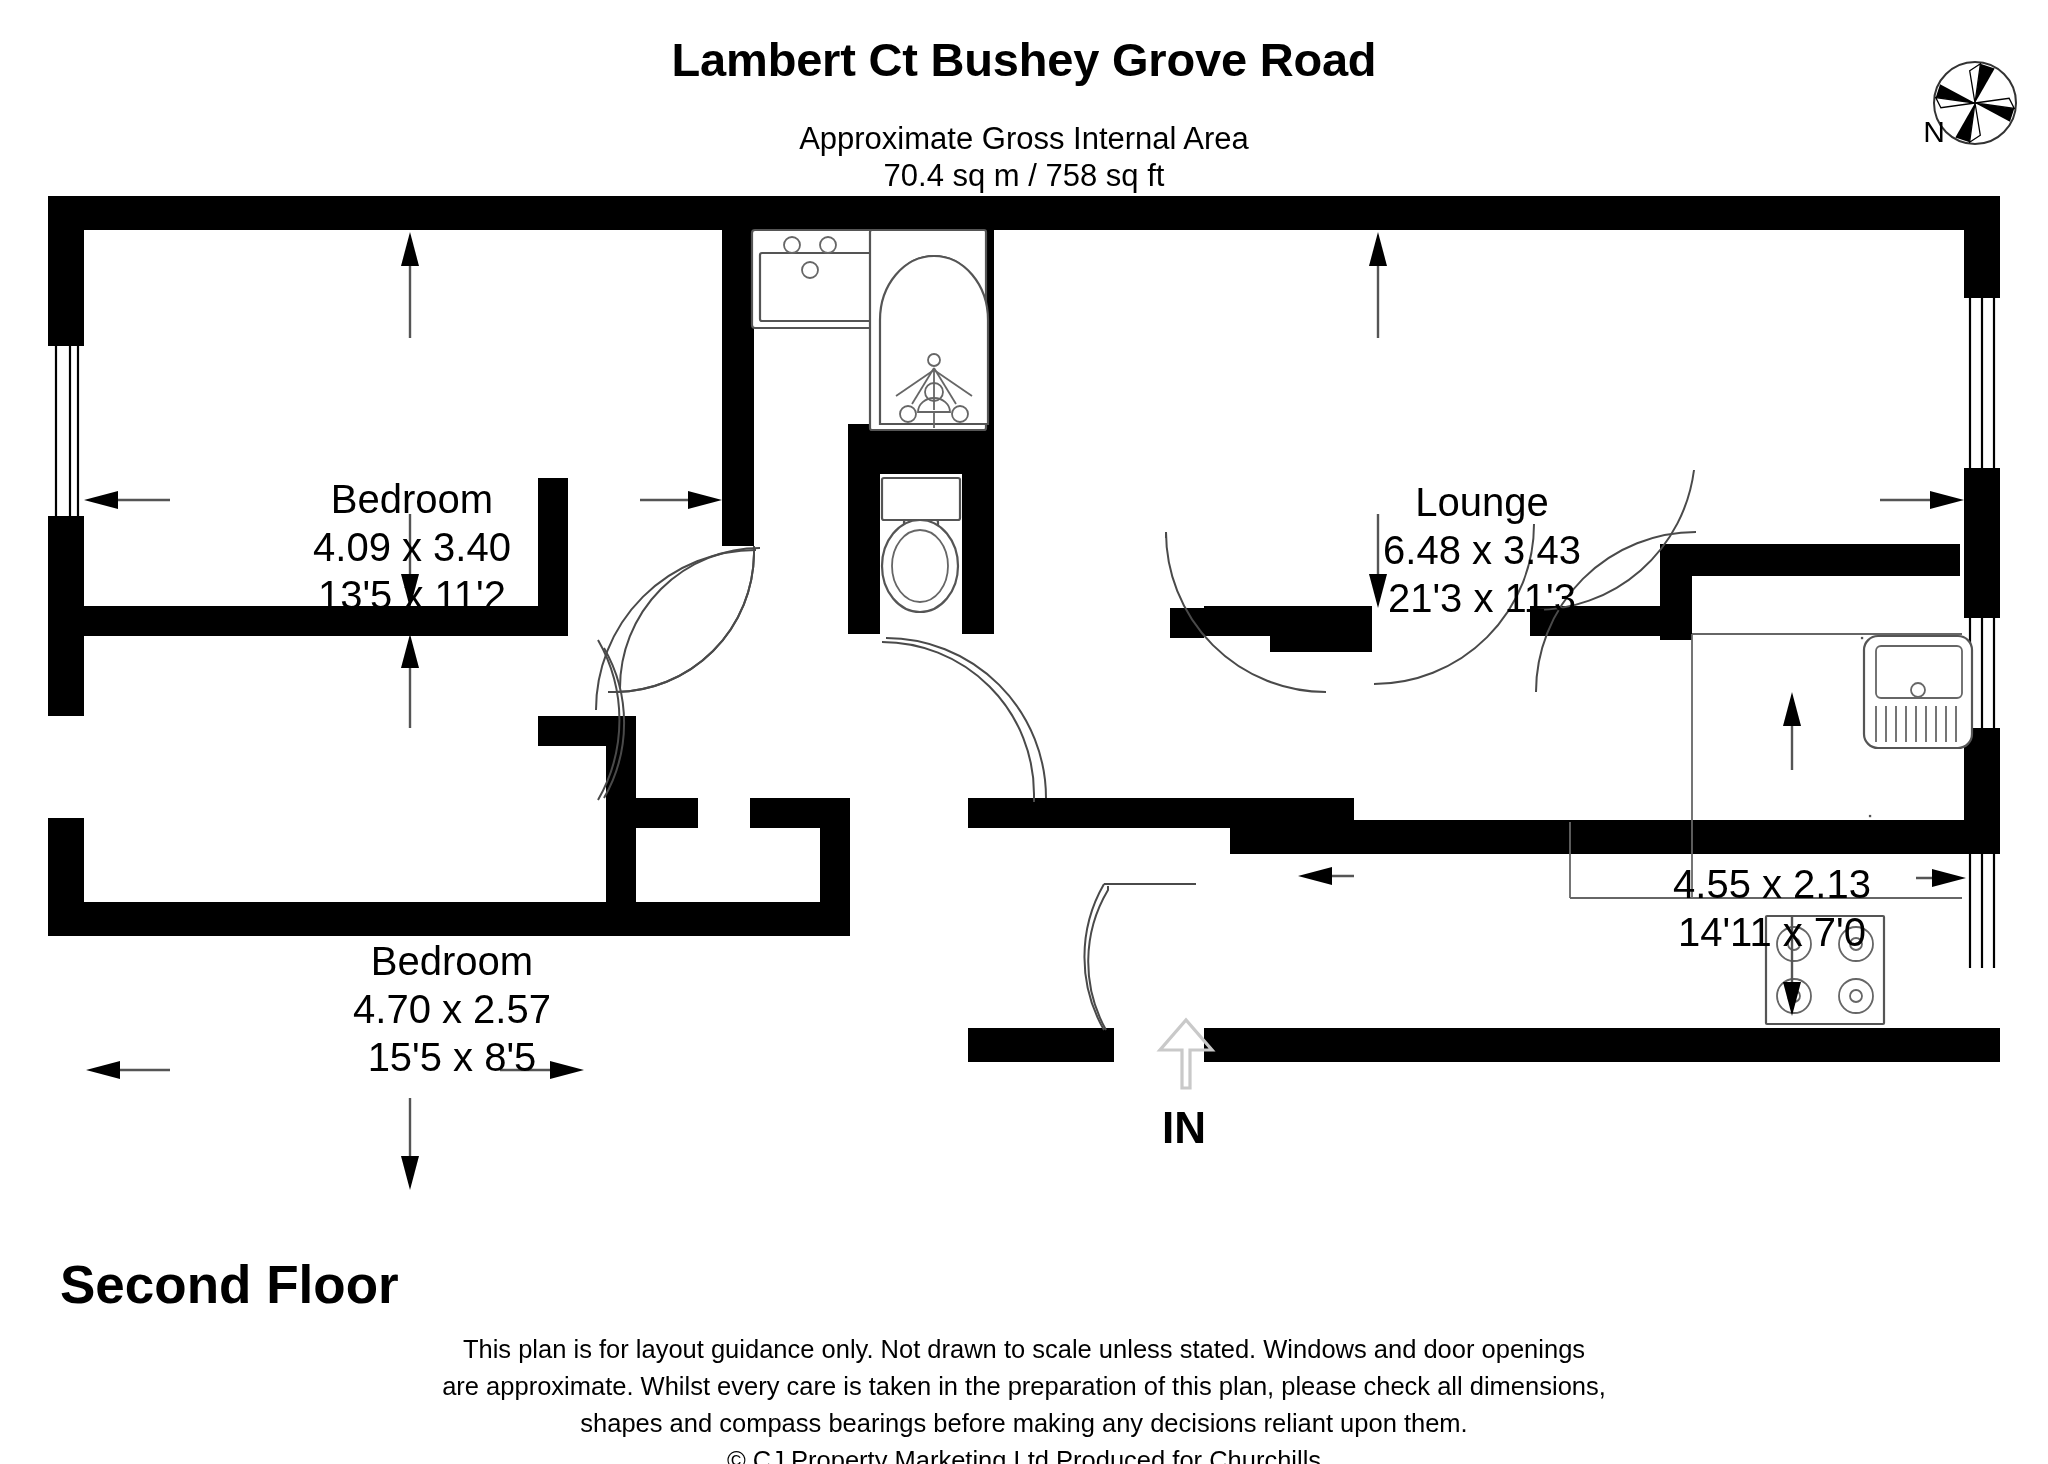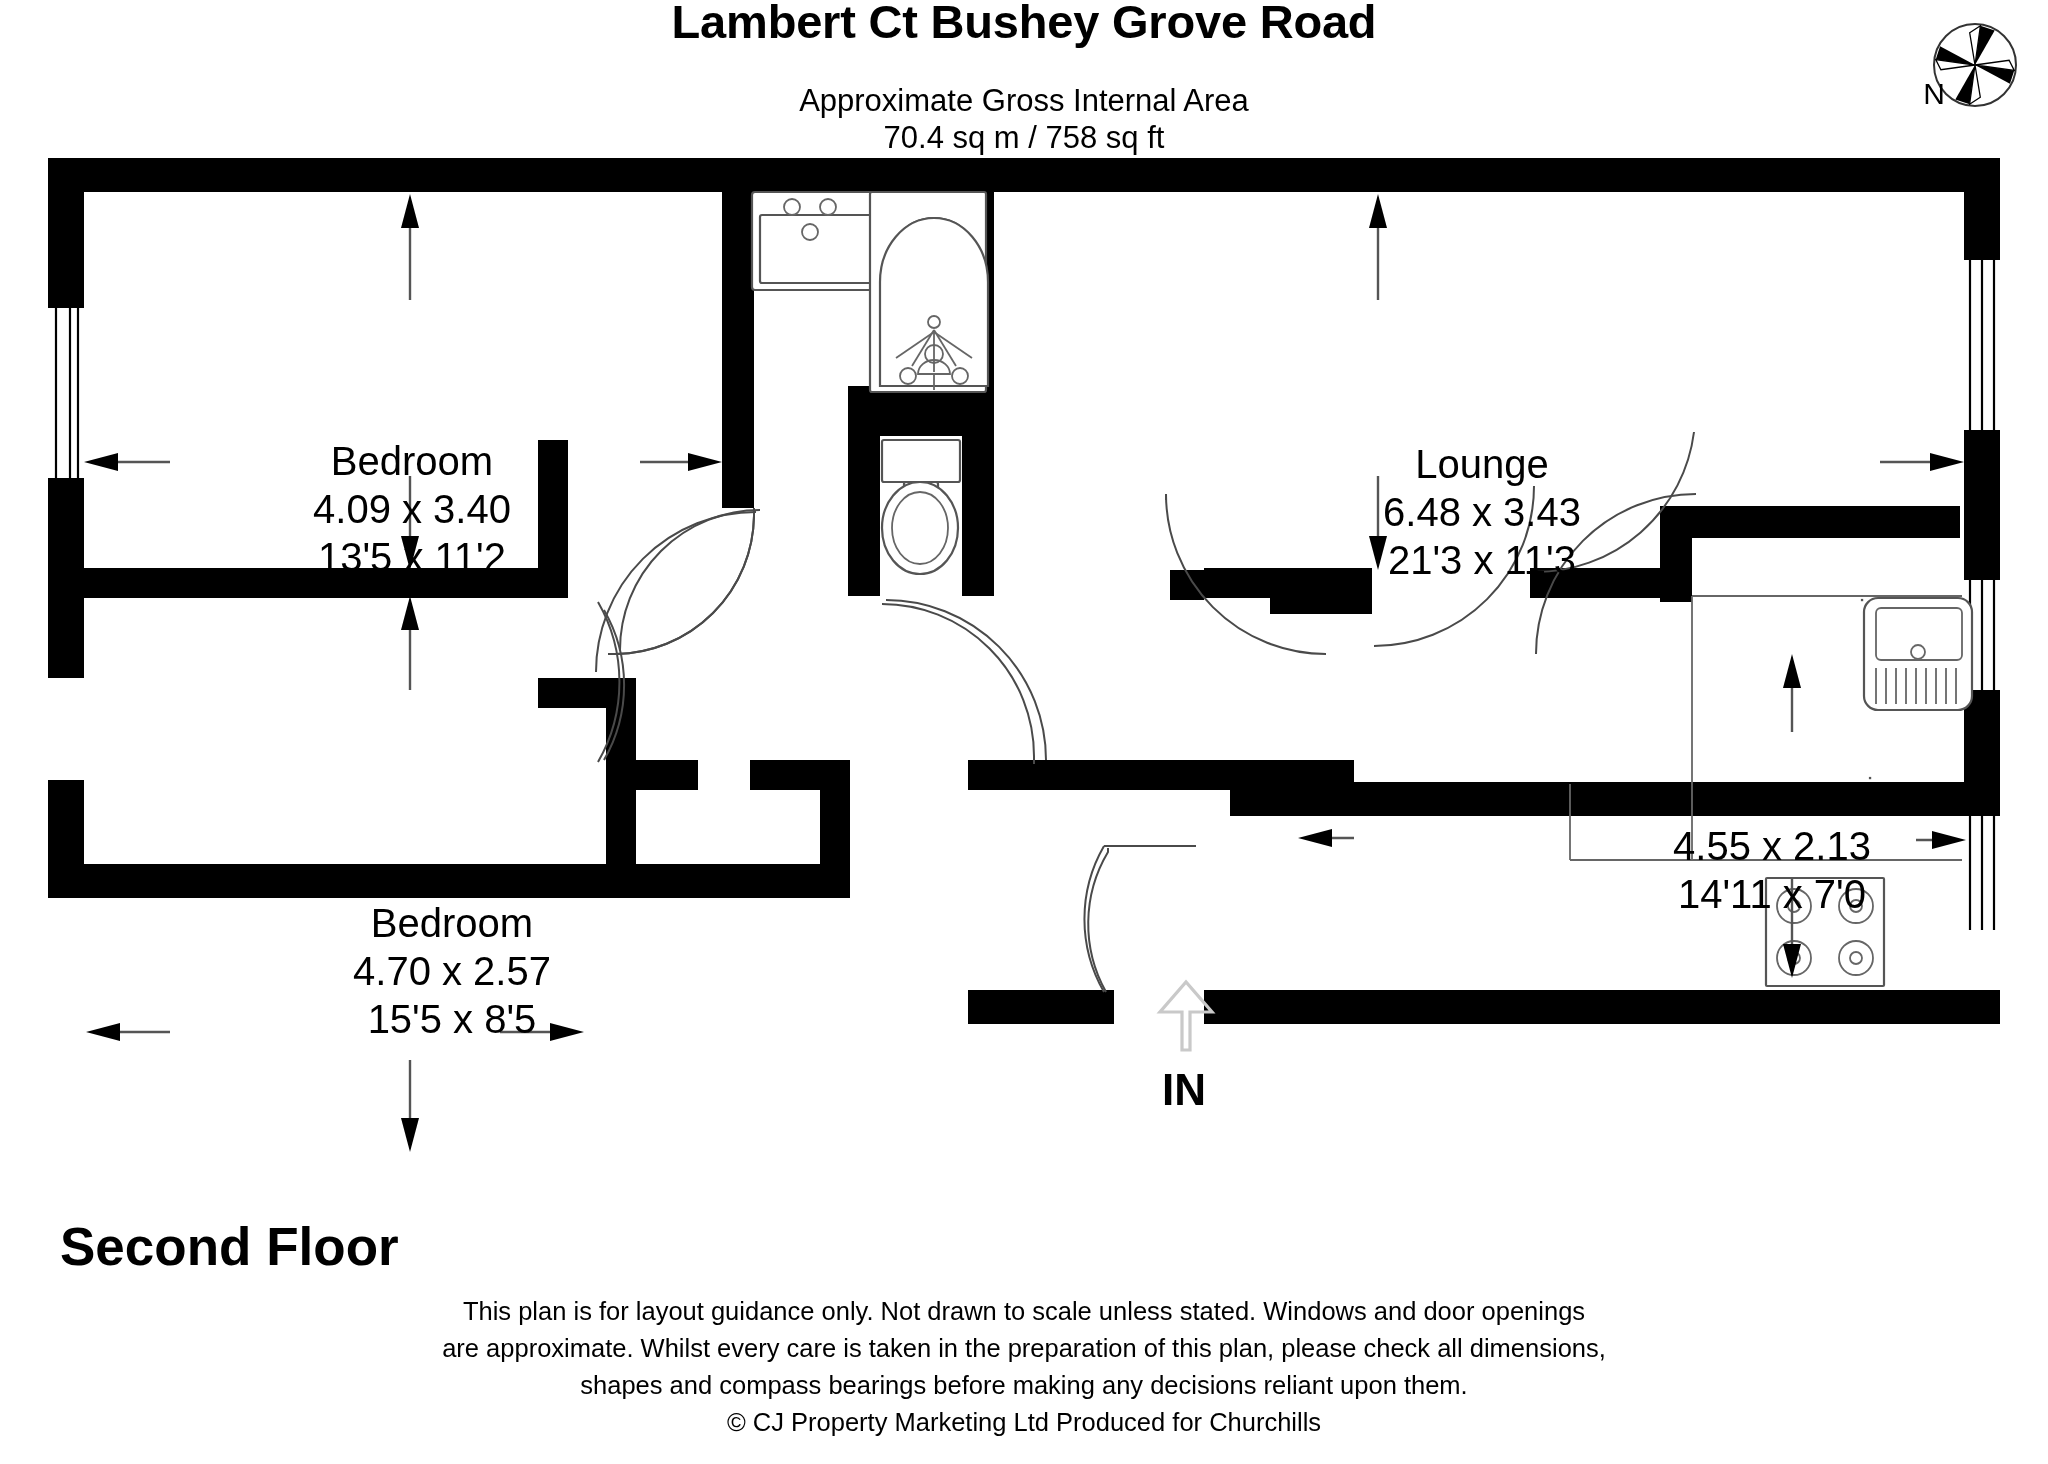--- a/index.html
+++ b/index.html
@@ -11,20 +11,21 @@
     width: 2048px;
     height: 1464px;
     font-family: "Liberation Sans", sans-serif;
     color: #000000;
     position: relative;
     overflow: hidden;
   }
   #plan-root {
     position: absolute;
     inset: 0;
+    margin-top: 38px;
   }
   svg#floorplan {
     position: absolute;
     left: 0;
     top: 0;
     width: 2048px;
     height: 1464px;
     display: block;
   }
   .ttl {

